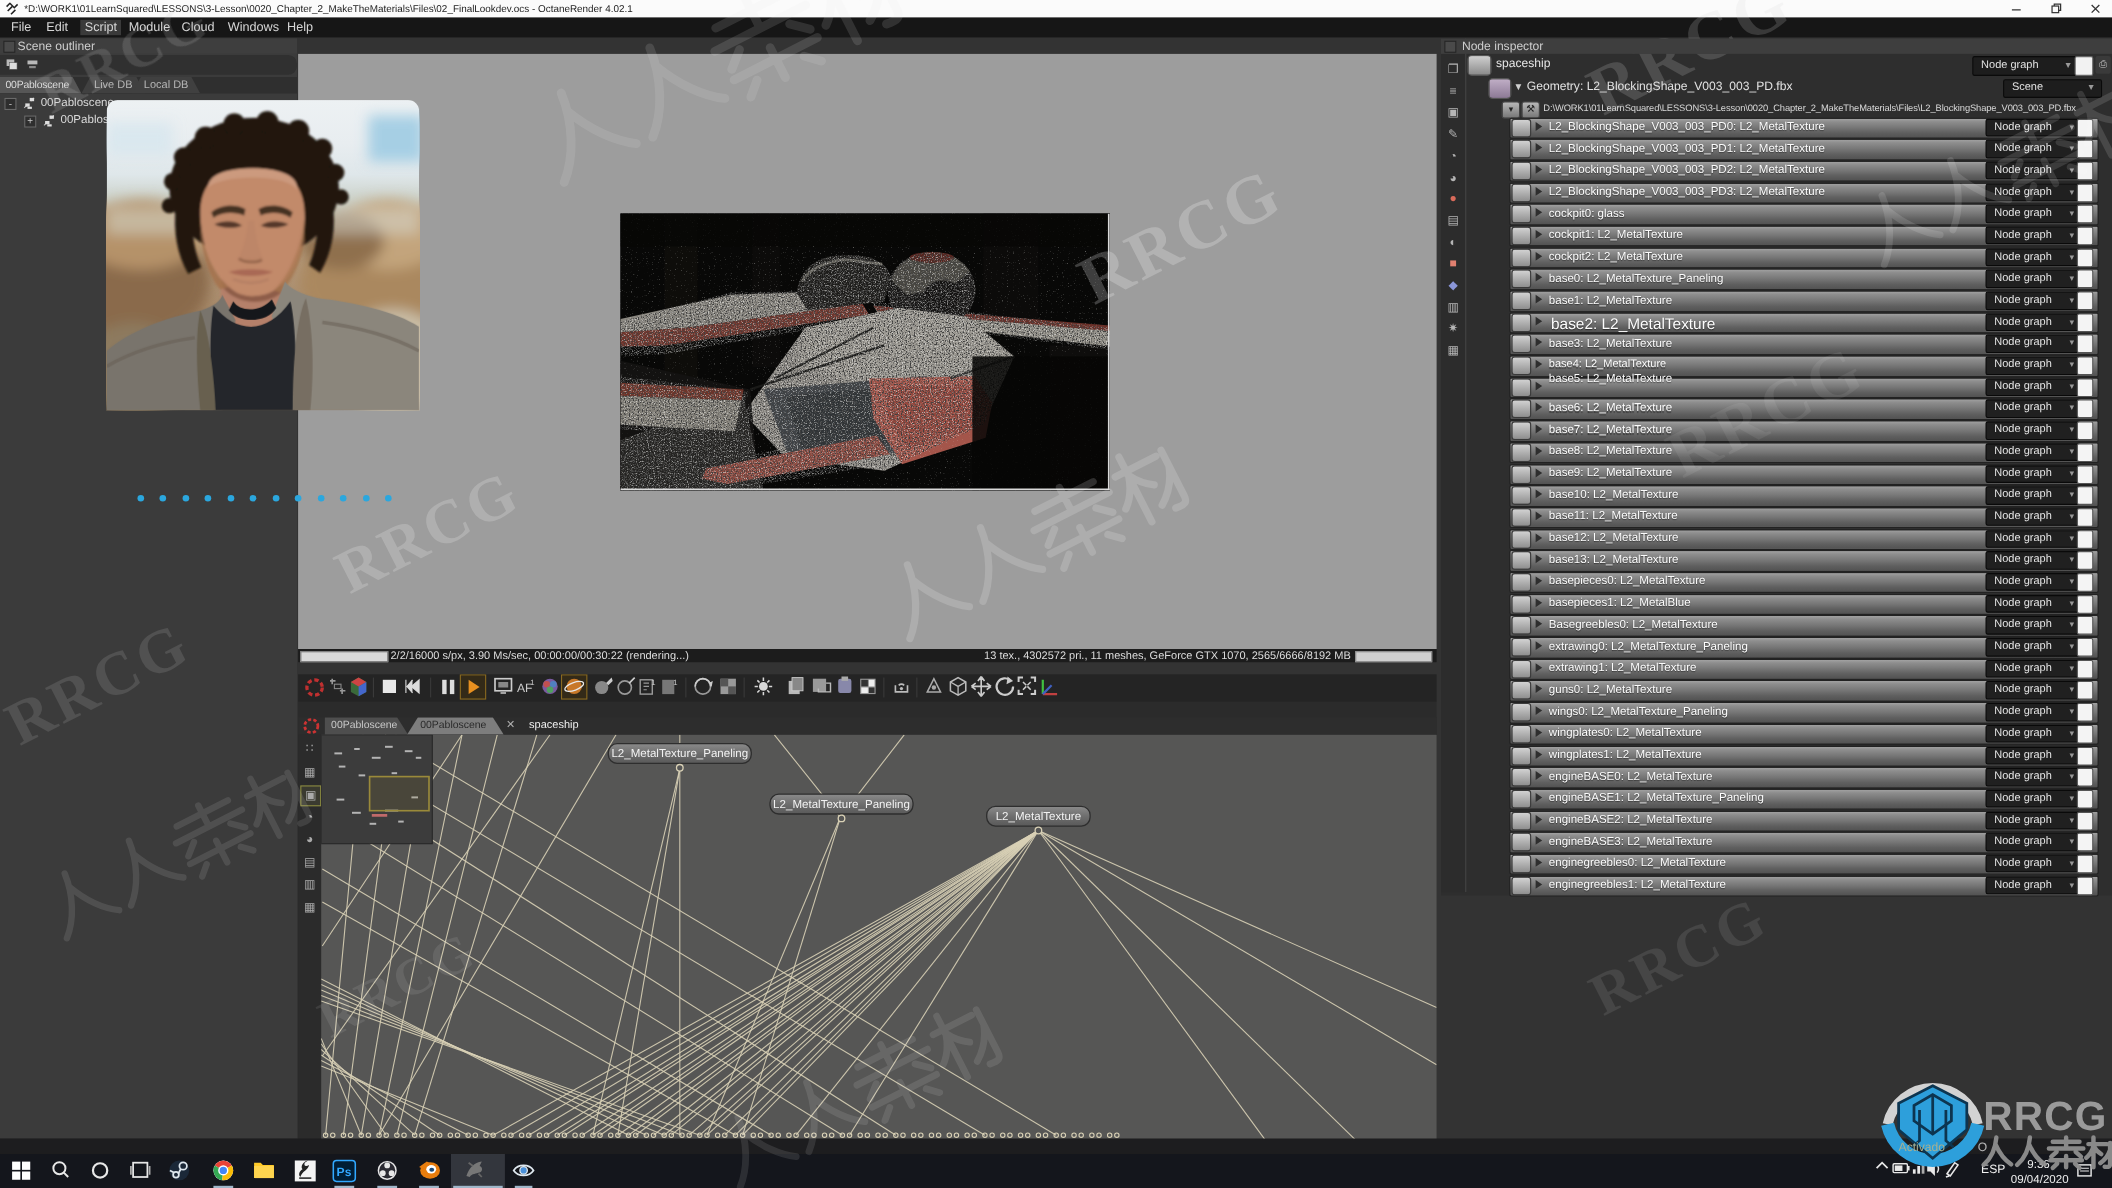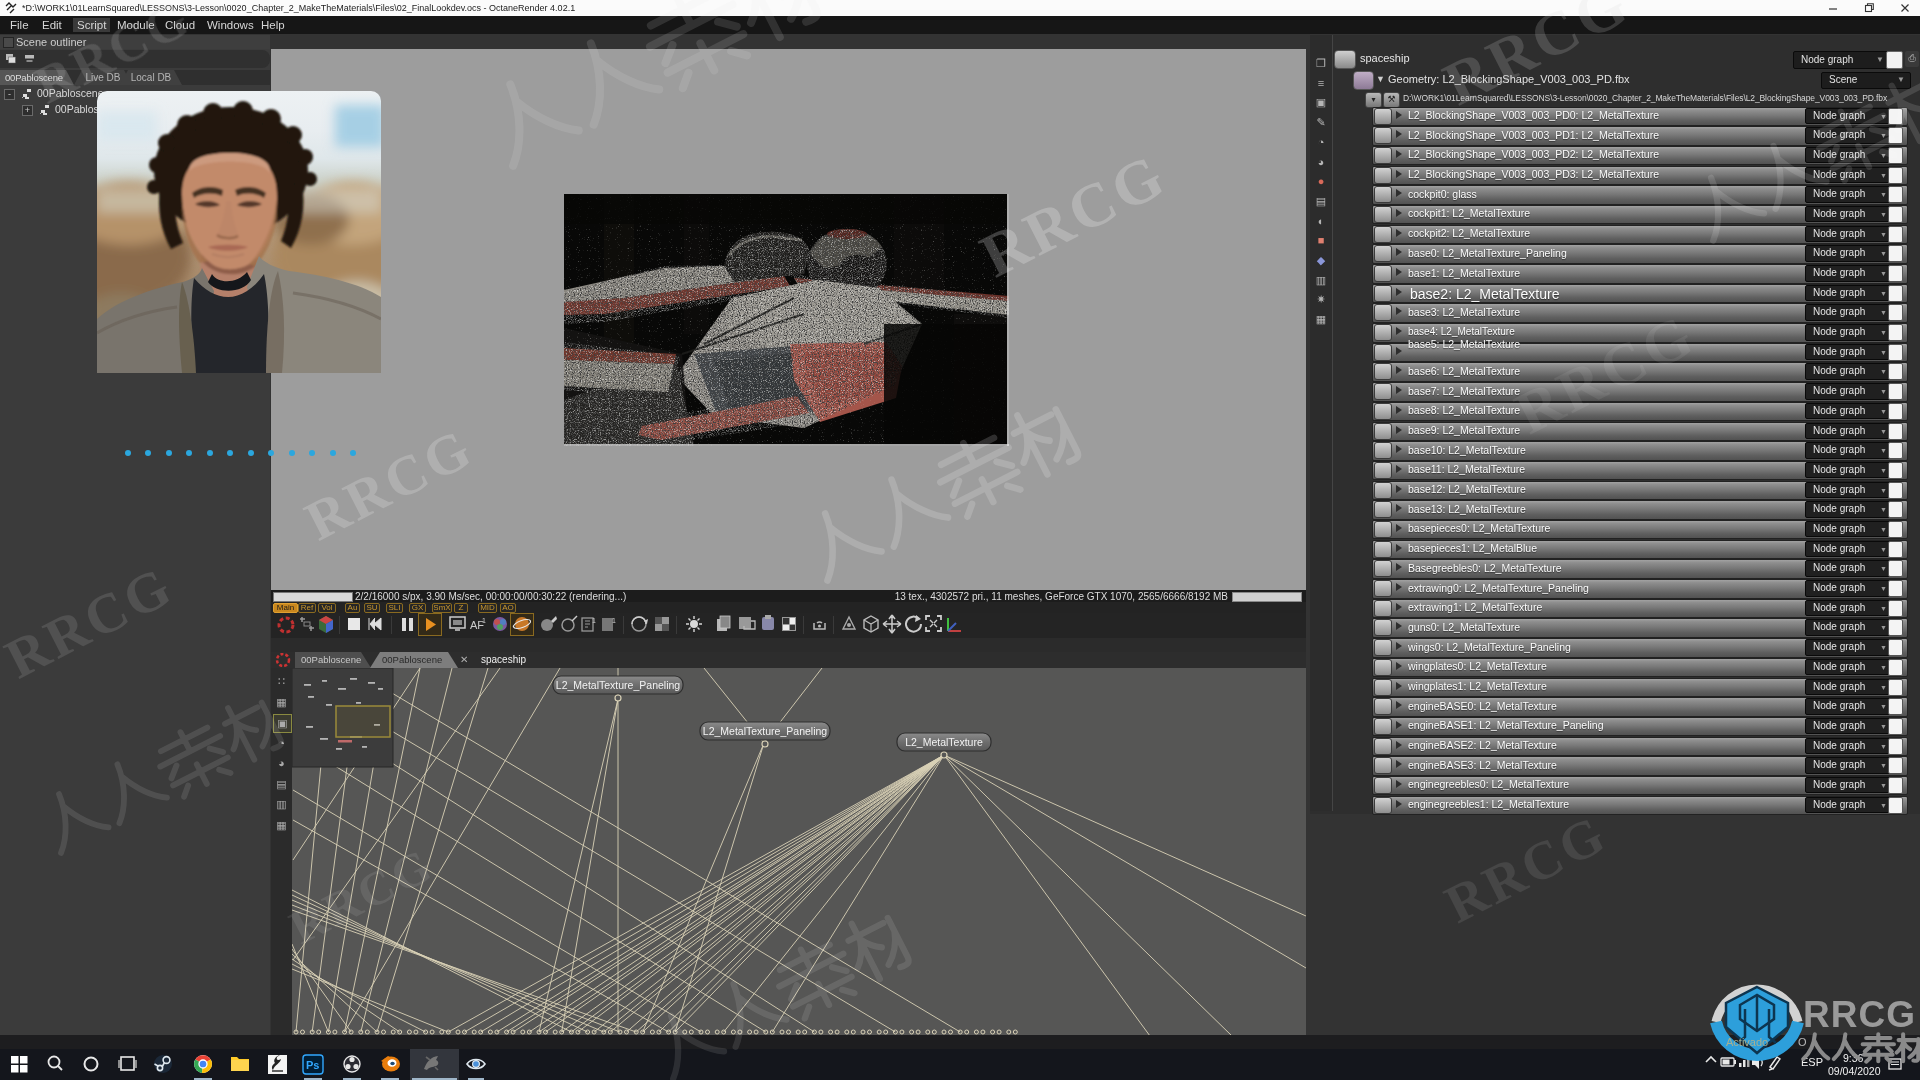--- a/index.html
+++ b/index.html
@@ -176,33 +176,20 @@
         <rect x="0" y="0" width="445" height="30" fill="#070706" opacity="0.75"></rect>
         <path d="M0,251 L445,251 M444,0 L444,252" stroke="#dadada" stroke-width="1.6"></path>
       </svg></div>
 
   <div class="abs" id="statusbar">
     <div class="abs" style="left:2px;top:2px;width:78px;height:8px;background:#d9d9d9;border:1px solid #777;"></div>
     <div class="abs" style="left:84px;top:1px;">2/2/16000 s/px, 3.90 Ms/sec, 00:00:00/00:30:22 (rendering...)</div>
     <div class="abs" style="right:78px;top:1px;">13 tex., 4302572 pri., 11 meshes, GeForce GTX 1070, 2565/6666/8192 MB</div>
     <div class="abs" style="left:961px;top:2px;width:68px;height:8px;background:#cfcfcf;border:1px solid #888;"></div>
   </div>
-  <div class="abs" id="rvtabs">
-      <div class="rvtab" style="left: 2px; width: 23px; text-align: center; padding: 0px; background: rgb(200, 135, 30); color: rgb(26, 26, 26); border-color: rgb(224, 160, 48);">Main</div>
-      <div class="rvtab" style="left: 27px; width: 16px; text-align: center; padding: 0px;">Ref</div>
-      <div class="rvtab" style="left: 47px; width: 16px; text-align: center; padding: 0px;">Vol</div>
-      <div class="rvtab" style="left: 74px; width: 13px; text-align: center; padding: 0px;">Au</div>
-      <div class="rvtab" style="left: 93px; width: 14px; text-align: center; padding: 0px;">SU</div>
-      <div class="rvtab" style="left: 115px; width: 15px; text-align: center; padding: 0px;">SLI</div>
-      <div class="rvtab" style="left: 138px; width: 15px; text-align: center; padding: 0px;">GX</div>
-      <div class="rvtab" style="left: 161px; width: 18px; text-align: center; padding: 0px;">SmX</div>
-      <div class="rvtab" style="left: 183px; width: 12px; text-align: center; padding: 0px;">Z</div>
-      <div class="rvtab" style="left: 207px; width: 17px; text-align: center; padding: 0px;">MID</div>
-      <div class="rvtab" style="left: 229px; width: 14px; text-align: center; padding: 0px;">AO</div>
-    </div>
   <div class="abs" id="toolbar"><svg width="1035" height="25" viewBox="0 0 1035 25" id="tbsvg">
         <g transform="translate(5,0)">
           <circle cx="10" cy="12" r="7" fill="none" stroke="#c03030" stroke-width="3" stroke-dasharray="4 2.5"></circle>
         </g>
         <g transform="translate(26,0)">
           <path d="M3 6 L8 6 M5 4 L5 9 M12 15 L17 15 M14 13 L14 18" stroke="#999" stroke-width="1.5"></path>
           <rect x="7" y="9" width="6" height="4" fill="none" stroke="#888"></rect>
         </g>
         <g transform="translate(45,0)">
           <path d="M10 3 L17 7 L17 16 L10 20 L3 16 L3 7 Z" fill="#3a6a3a"></path>
@@ -531,20 +518,26 @@
           <circle cx="326" cy="30" r="3" fill="#565655" stroke="#d9d1b6" stroke-width="1.2"></circle>
           <rect x="408" y="54" width="130" height="18" rx="8" fill="url(#nodeg)" stroke="#2e2e2e" stroke-width="1.2"></rect>
           <text x="473" y="66.5" font-size="10.5" fill="#f2f2f2" text-anchor="middle" font-family="Liberation Sans">L2_MetalTexture_Paneling</text>
           <circle cx="473" cy="76" r="3" fill="#565655" stroke="#d9d1b6" stroke-width="1.2"></circle>
           <rect x="605" y="65" width="94" height="18" rx="8" fill="url(#nodeg)" stroke="#2e2e2e" stroke-width="1.2"></rect>
           <text x="652" y="77.5" font-size="10.5" fill="#f2f2f2" text-anchor="middle" font-family="Liberation Sans">L2_MetalTexture</text>
           <circle cx="652" cy="87" r="3" fill="#565655" stroke="#d9d1b6" stroke-width="1.2"></circle>
         </svg></div>
   </div>
 
+  <div class="abs" style="left:1310px;top:35px;width:610px;height:14px;z-index:6;">
+    <div class="abs phead" style="left:0;top:0;width:610px;">
+        <div class="pcheck"></div>
+        <div style="position:absolute;left:19px;top:1px">Node inspector</div>
+      </div>
+  </div>
   <div class="abs" id="insp">
       <div class="abs" style="left: 0px; top: 0px; width: 22px; height: 776px; background: rgb(44, 44, 44); border-right: 1px solid rgb(69, 69, 69);"></div>
       <div class="abs" style="left: 3px; top: 20px; width: 16px; height: 16px; color: rgb(181, 181, 181); font-size: 11px; text-align: center; line-height: 16px;">❐</div>
       <div class="abs" style="left: 3px; top: 39.7px; width: 16px; height: 16px; color: rgb(181, 181, 181); font-size: 11px; text-align: center; line-height: 16px;">≡</div>
       <div class="abs" style="left: 3px; top: 59.4px; width: 16px; height: 16px; color: rgb(181, 181, 181); font-size: 11px; text-align: center; line-height: 16px;">▣</div>
       <div class="abs" style="left: 3px; top: 79.1px; width: 16px; height: 16px; color: rgb(181, 181, 181); font-size: 11px; text-align: center; line-height: 16px;">✎</div>
       <div class="abs" style="left: 3px; top: 98.8px; width: 16px; height: 16px; color: rgb(181, 181, 181); font-size: 11px; text-align: center; line-height: 16px;">◔</div>
       <div class="abs" style="left: 3px; top: 118.5px; width: 16px; height: 16px; color: rgb(181, 181, 181); font-size: 11px; text-align: center; line-height: 16px;">◕</div>
       <div class="abs" style="left: 3px; top: 138.2px; width: 16px; height: 16px; color: rgb(216, 106, 90); font-size: 11px; text-align: center; line-height: 16px;">●</div>
       <div class="abs" style="left: 3px; top: 157.9px; width: 16px; height: 16px; color: rgb(181, 181, 181); font-size: 11px; text-align: center; line-height: 16px;">▤</div>

